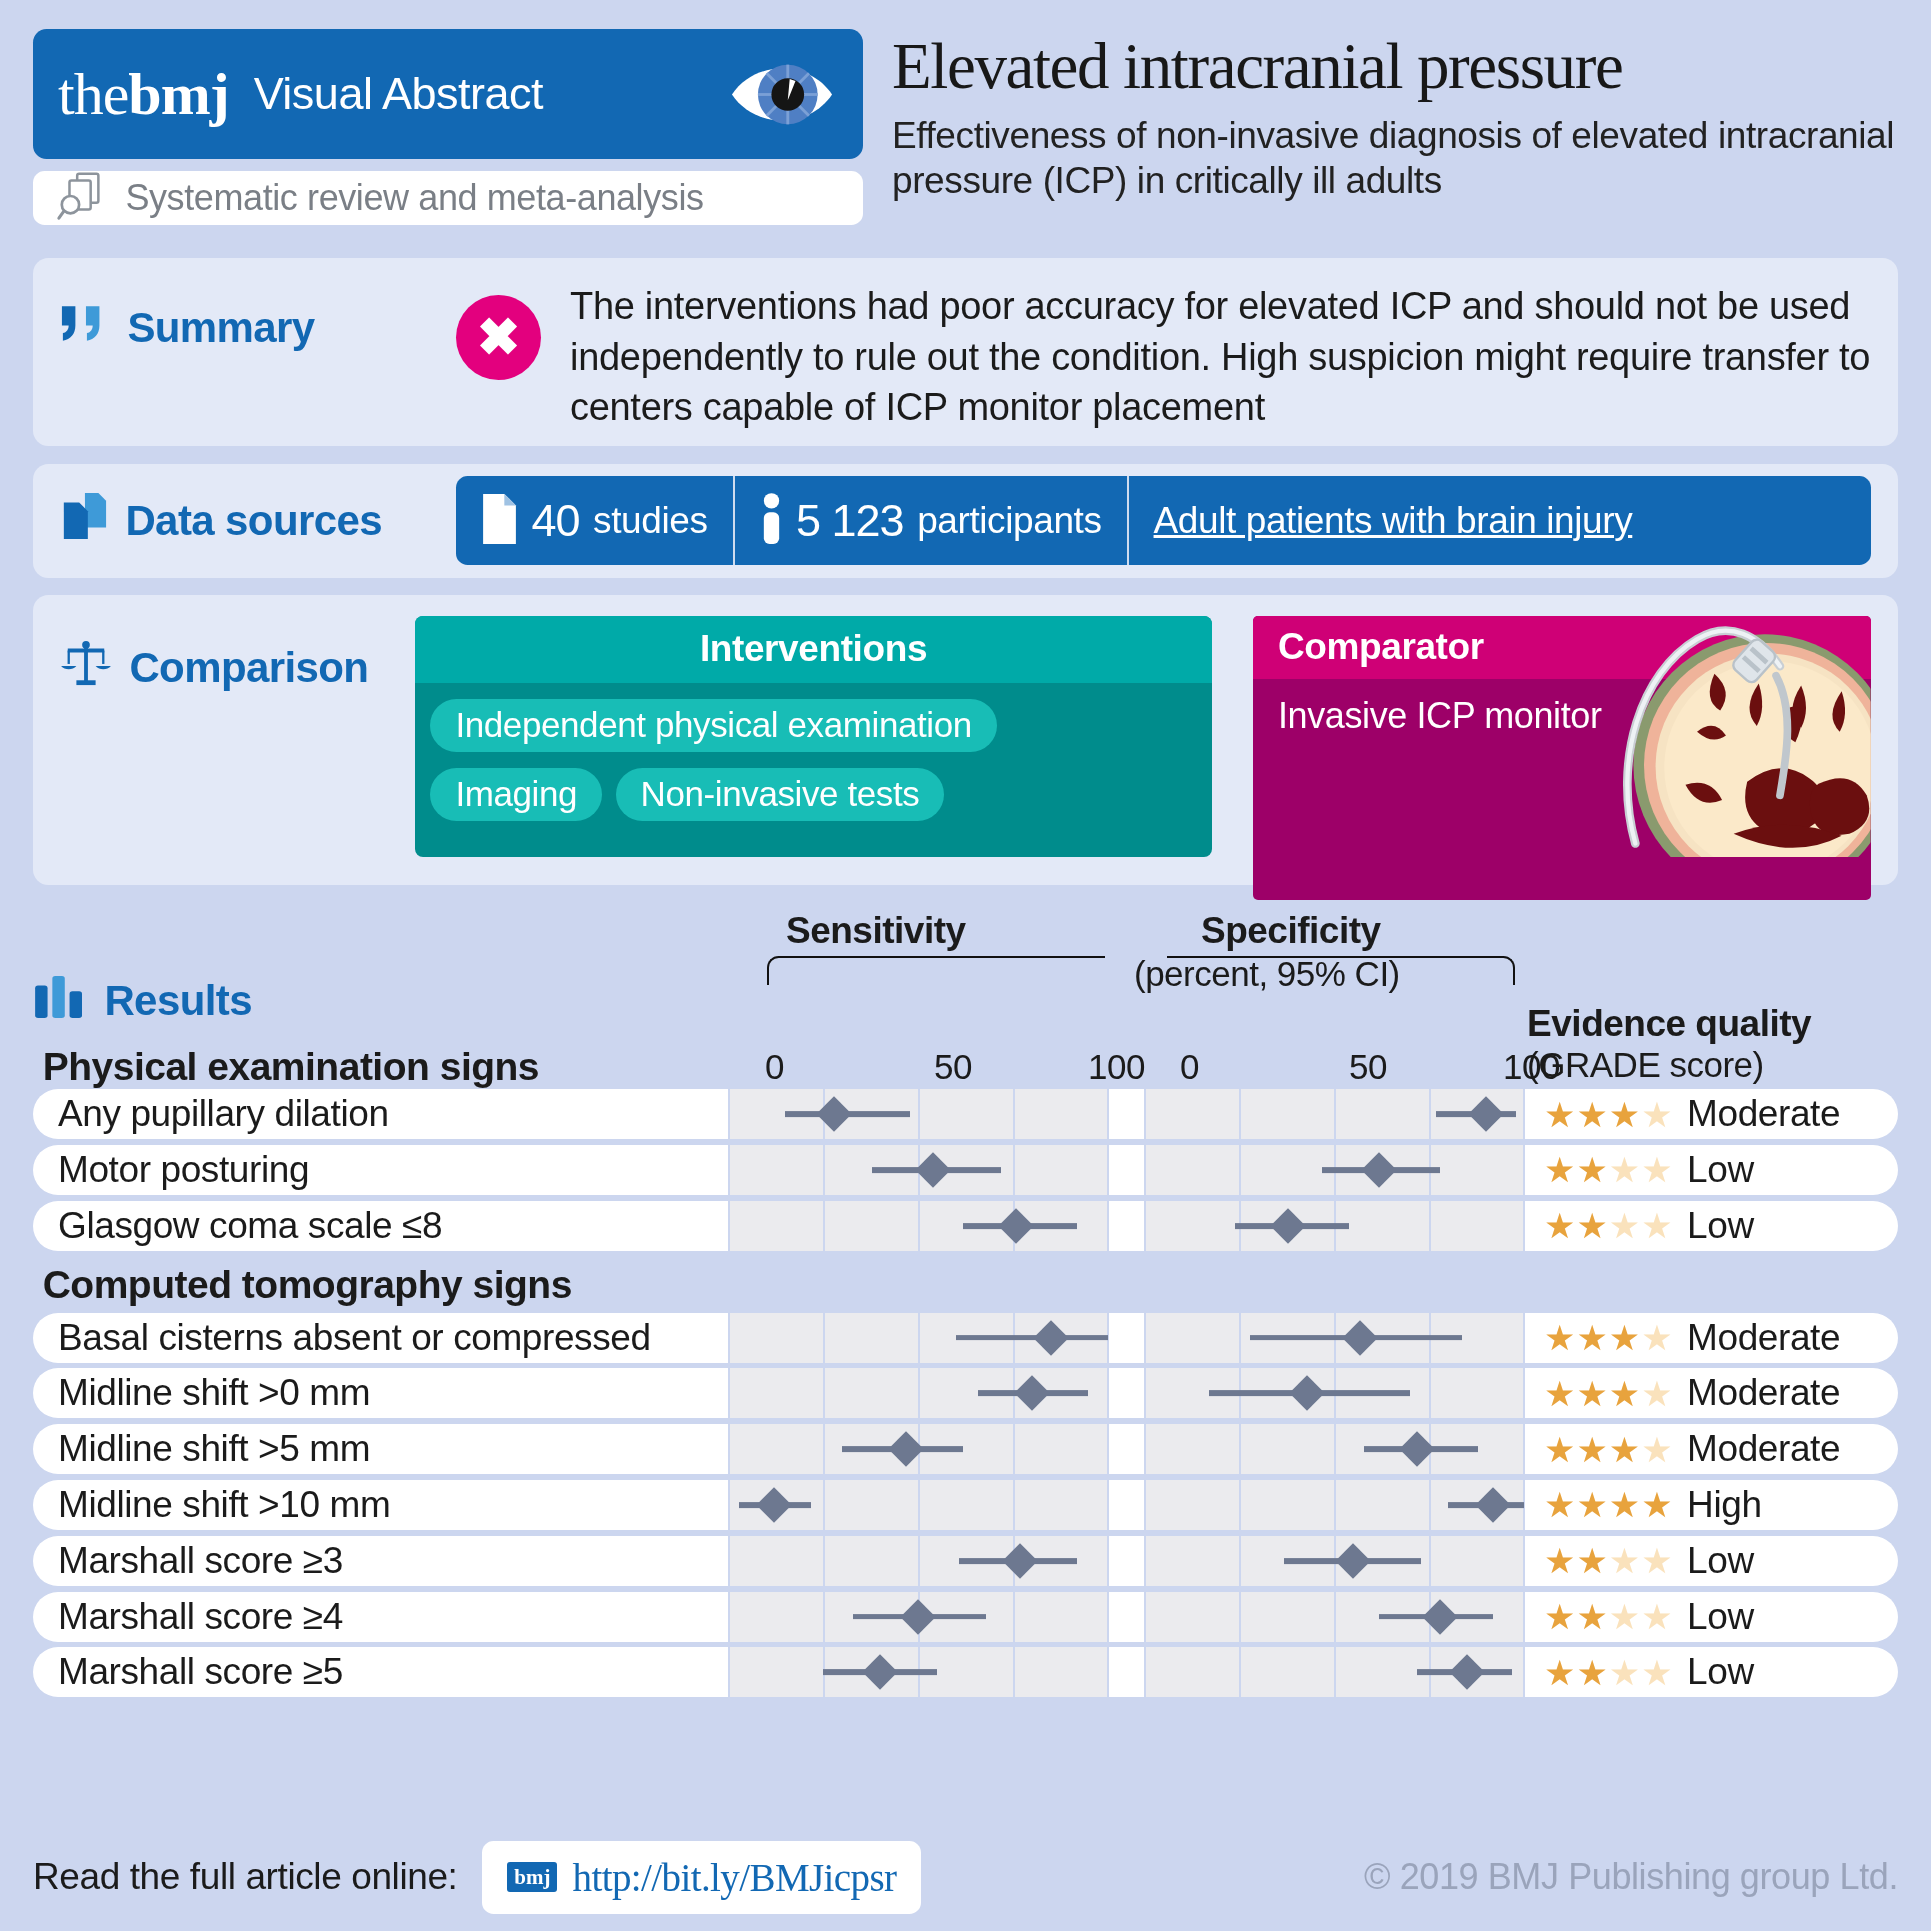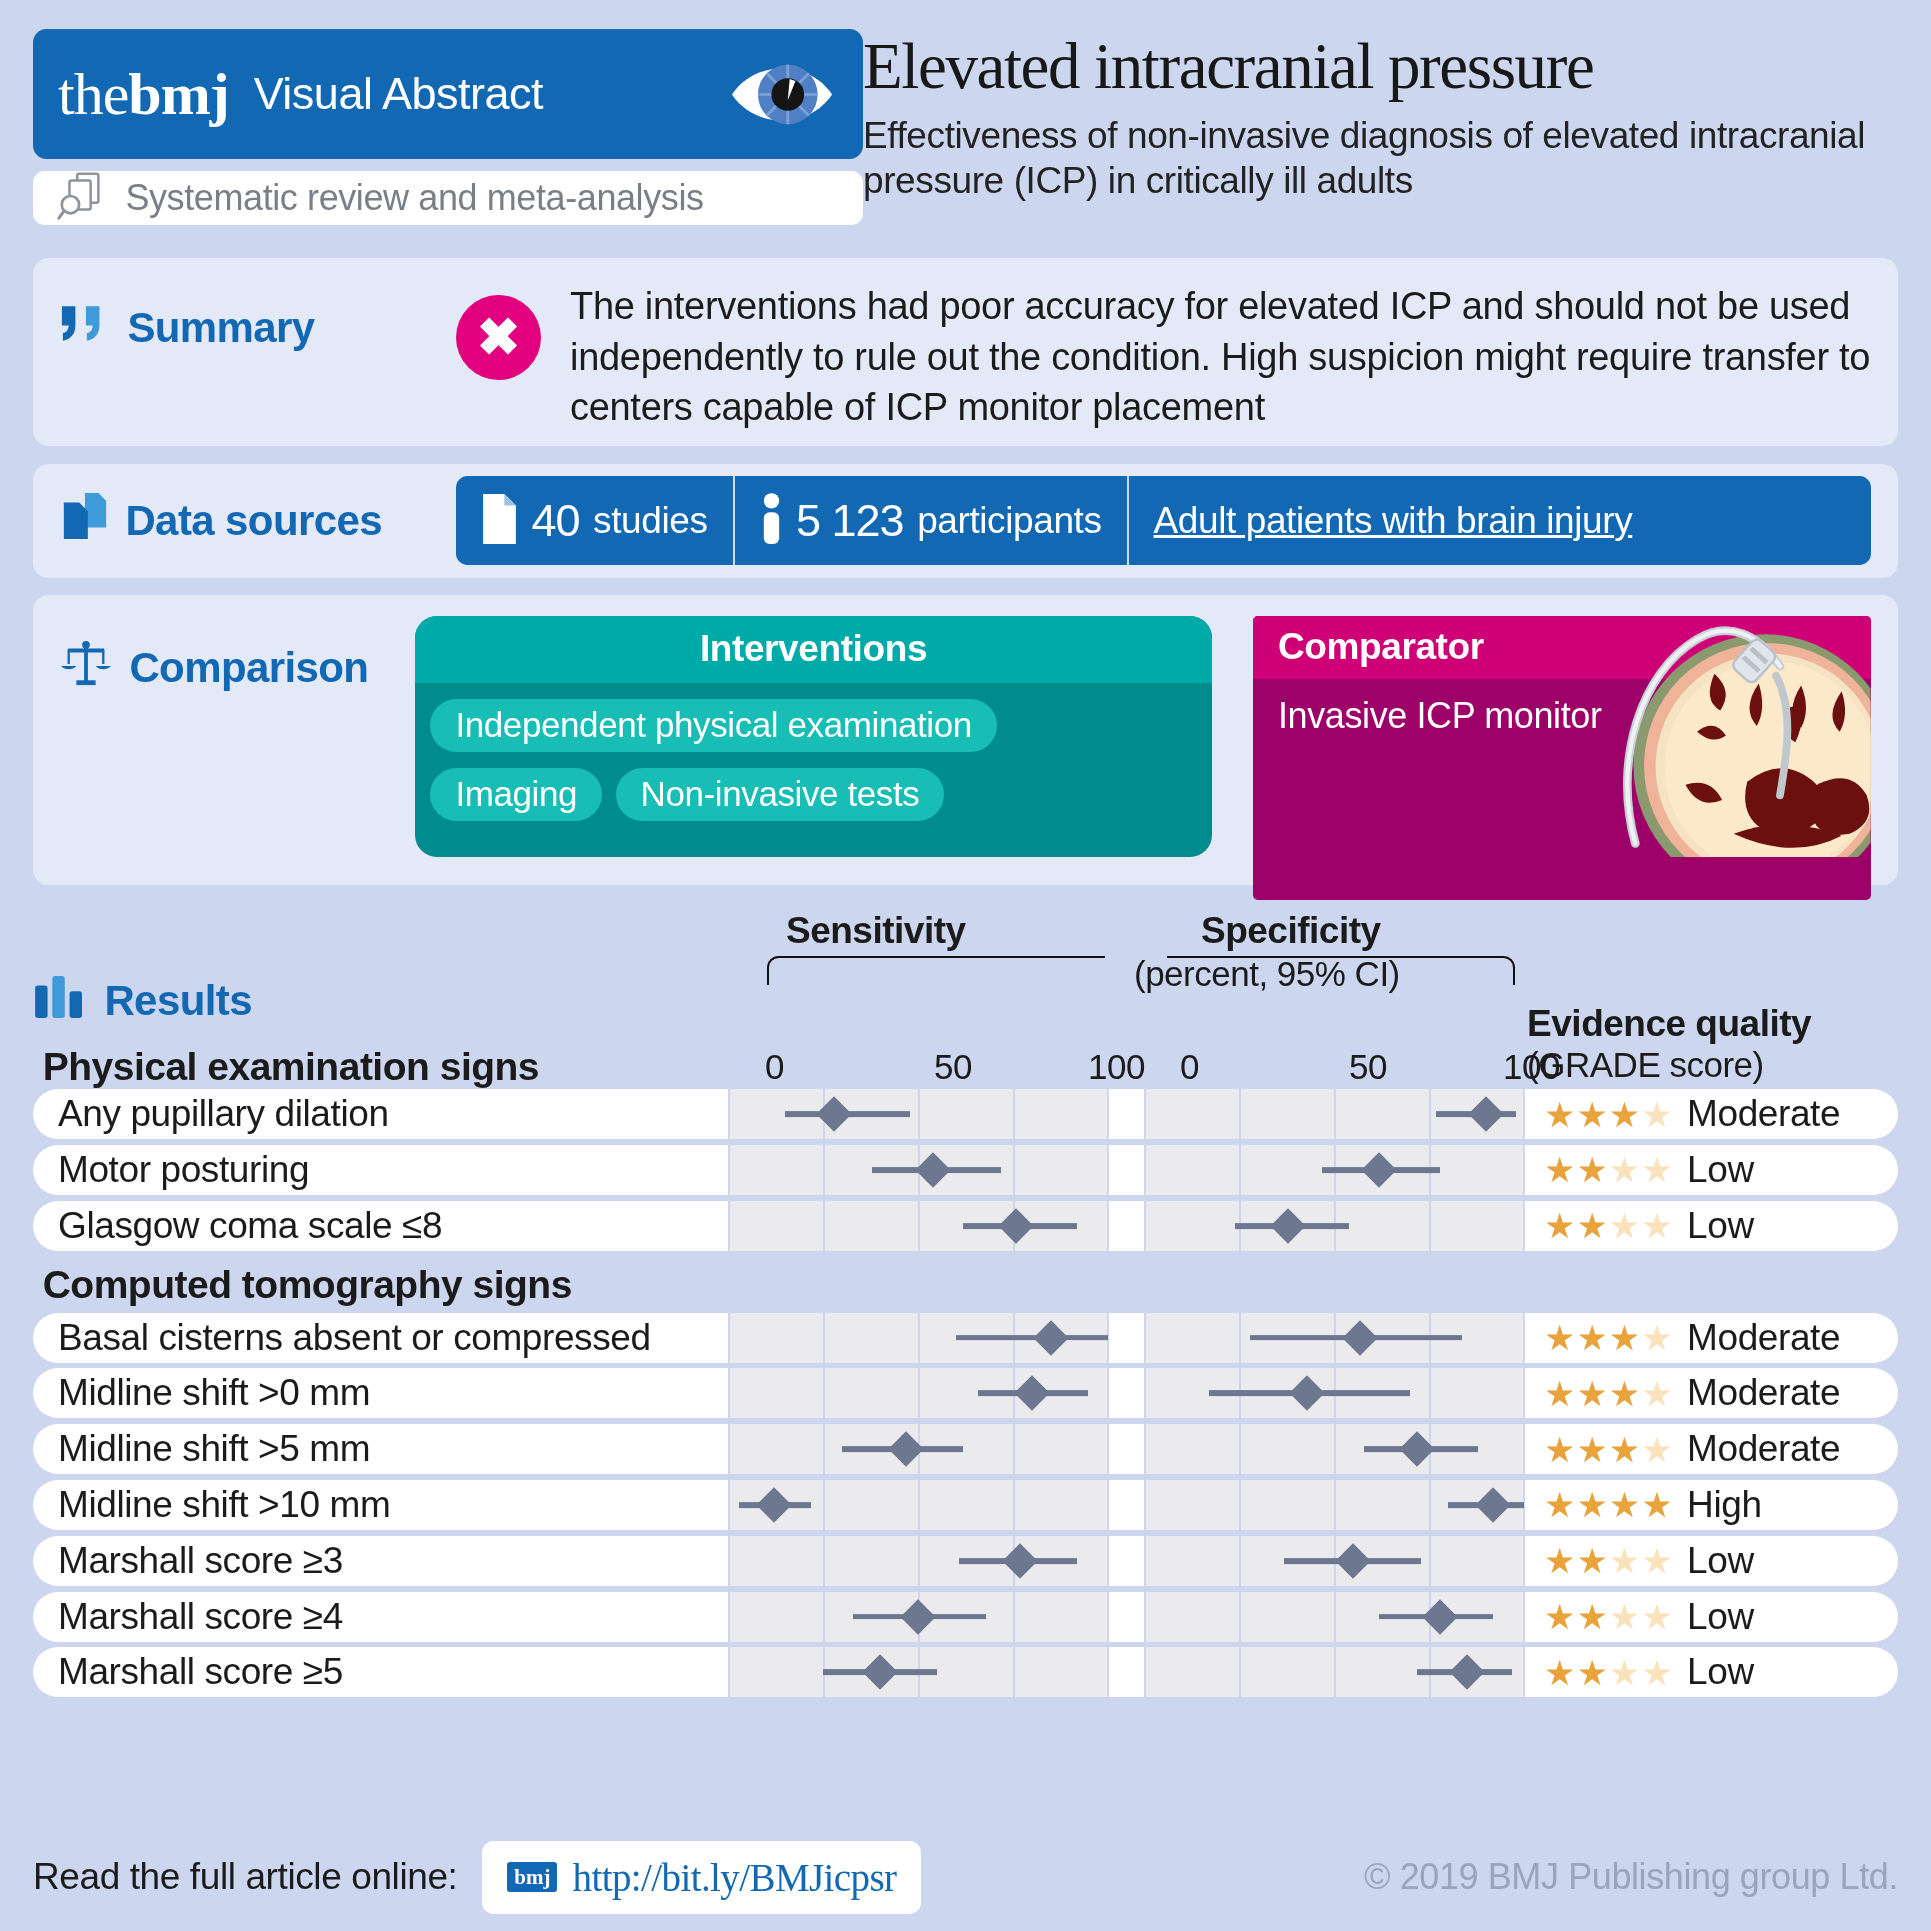--- a/index.html
+++ b/index.html
@@ -7,21 +7,21 @@
   body {
     background: #ccd6ef;
     font-family: "Liberation Sans", sans-serif;
     color: #1b1b1b;
     position: relative;
     overflow: hidden;
   }
   .page { position: absolute; inset: 0; padding: 29px 33px 0 33px; }
 
   
-  .header { display: flex; height: 212px; }
+  .header { display: flex; gap: 29px; height: 212px; }
   .brandcol { width: 830px; flex: 0 0 830px; }
   .brandbar {
     background: #1268b3; border-radius: 13.5px; height: 130px;
     display: flex; align-items: center; padding: 0 27px 0 25px; gap: 25px;
   }
   .logo-the-bmj { color:#fff; font-size: 60px; line-height:1; letter-spacing:-1px;
     font-family:"Liberation Serif", serif; white-space:nowrap; }
   .logo-the-bmj b { font-weight: 700; }
   .logo-the-bmj .thin { font-weight: 400; }
   .va-label { color:#fff; font-size: 45px; font-weight: 400; white-space: nowrap; letter-spacing:-0.5px;}
@@ -56,21 +56,21 @@
   .ds-bar { flex:1; display:flex; background:#1268b3; border-radius: 11.6px; height: 89px; overflow:hidden;}
   .ds-cell { display:flex; align-items:center; gap: 13.5px; padding: 0 25px; color:#fff; white-space:nowrap;}
   .ds-cell + .ds-cell { border-left: 2.9px solid #cfdcef; }
   .ds-num { font-size: 45px; font-weight:400; letter-spacing:-1px;}
   .ds-unit { font-size: 37px; letter-spacing:-0.4px;}
   .ds-plain { font-size: 37px; letter-spacing:-0.4px;text-decoration:underline;}
 
   
   .comparison { display:flex; align-items:flex-start; padding: 21px 27px 23px 27px; height: 290px;}
   .comparison .seclabel { width: 355px; flex:0 0 355px; padding-top: 23px;}
-  .interv { flex:1; background:#008c8c; border-radius:22px; overflow:hidden; height: 241px;}
+  .interv { flex:1; background:#008c8c; border-radius:8px; overflow:hidden; height: 241px;}
   .interv-head { background:#00aaa8; color:#fff; font-size:37px; font-weight:700;
     text-align:center; padding: 11.6px 0 13.5px; letter-spacing:-0.4px;}
   .pillrow { display:flex; gap:13.5px; padding: 0 15.4px; margin-top: 15.4px; flex-wrap:wrap;}
   .pill { background:#18bdb6; color:#fff; border-radius: 27px; padding: 6.8px 25px;
     font-size: 35px; letter-spacing:-0.4px; white-space:nowrap;}
   .comparator { width: 618px; flex:0 0 618px; margin-left: 41px; background:#9d0068;
     border-radius:5px; overflow:hidden; height:284px; position:relative;}
   .comp-head { background:#cf0076; color:#fff; font-size:37px; font-weight:700;
     padding: 9.7px 25px 11.6px; letter-spacing:-0.4px;}
   .comp-text { color:#fff; font-size:36px; line-height:1.18; padding: 15.4px 25px 0; letter-spacing:-0.4px;}

